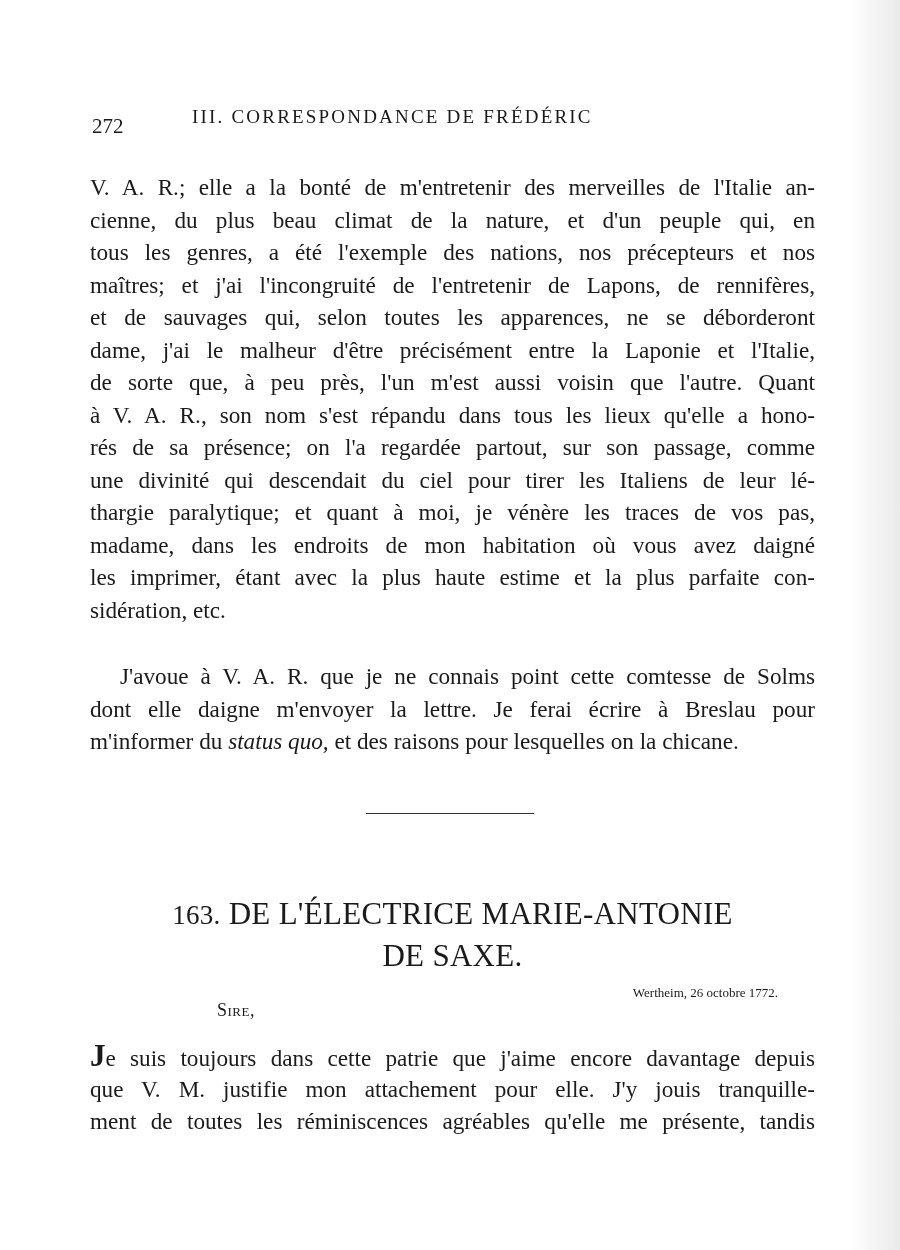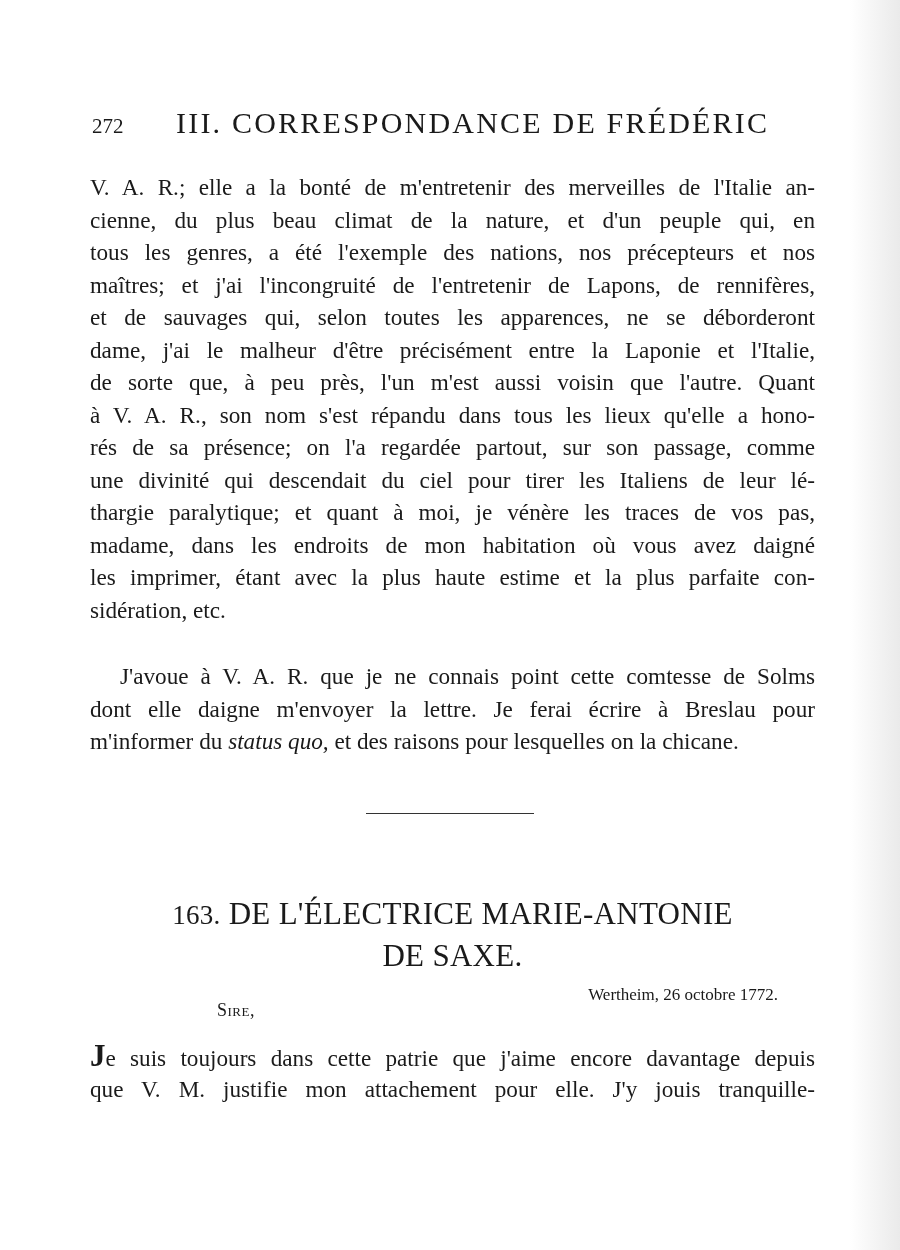--- a/index.html
+++ b/index.html
@@ -15,22 +15,22 @@
       background: linear-gradient(to right, rgba(255,255,255,0), rgba(225,225,225,0.7));
     }
     .running-head {
       position: absolute; top: 106px; left: 92px; width: 720px; height: 34px;
     }
     .page-number {
       position: absolute; left: 0; top: 8px;
       font-size: 21px; letter-spacing: 0px;
     }
     .running-title {
-      position: absolute; left: 84px; top: 0;
-      font-size: 30px; letter-spacing: 2.2px;
+      position: absolute; left: 100px; top: 0;
+      font-size: 19px; letter-spacing: 2.2px;
     }
     .text-block {
       position: absolute; left: 90px; width: 725px;
     }
     .line {
       height: 32.5px; line-height: 32.5px;
       font-size: 23.2px;
       white-space: nowrap;
       text-align: justify; text-align-last: justify;
     }
@@ -41,21 +41,21 @@
       position: absolute; top: 813px; left: 366px; width: 168px; height: 1px;
       background: #333;
     }
     .heading {
       position: absolute; left: 90px; width: 725px; text-align: center;
       font-size: 31px; letter-spacing: 0.3px;
     }
     .heading .num { font-size: 27px; }
     .dateline {
       position: absolute; top: 985px; right: 122px;
-      font-size: 17px;
+      font-size: 13px;
     }
     .salutation {
       position: absolute; top: 1000px; left: 195px;
       font-size: 18px; font-variant: small-caps; letter-spacing: 0.5px; margin-left: 22px;
     }
     .dropcap { font-size: 31px; font-weight: bold; }
   </style>
 </head>
 <body>
 
@@ -98,13 +98,14 @@
 <div class="heading" style="top:938px;">
   <span>DE SAXE.</span>
 </div>
 
 <div class="dateline">Wertheim, 26 octobre 1772.</div>
 <div class="salutation">Sire,</div>
 
 <div class="text-block" style="top:1040px;">
   <div class="line"><span class="dropcap">J</span><span>e suis toujours dans cette patrie que j'aime encore davantage depuis</span></div>
   <div class="line">que V. M. justifie mon attachement pour elle. J'y jouis tranquille-</div>
+  <div class="line">ment de toutes les réminiscences agréables qu'elle me présente, tandis</div>
 </div>
 
 </body></html>

